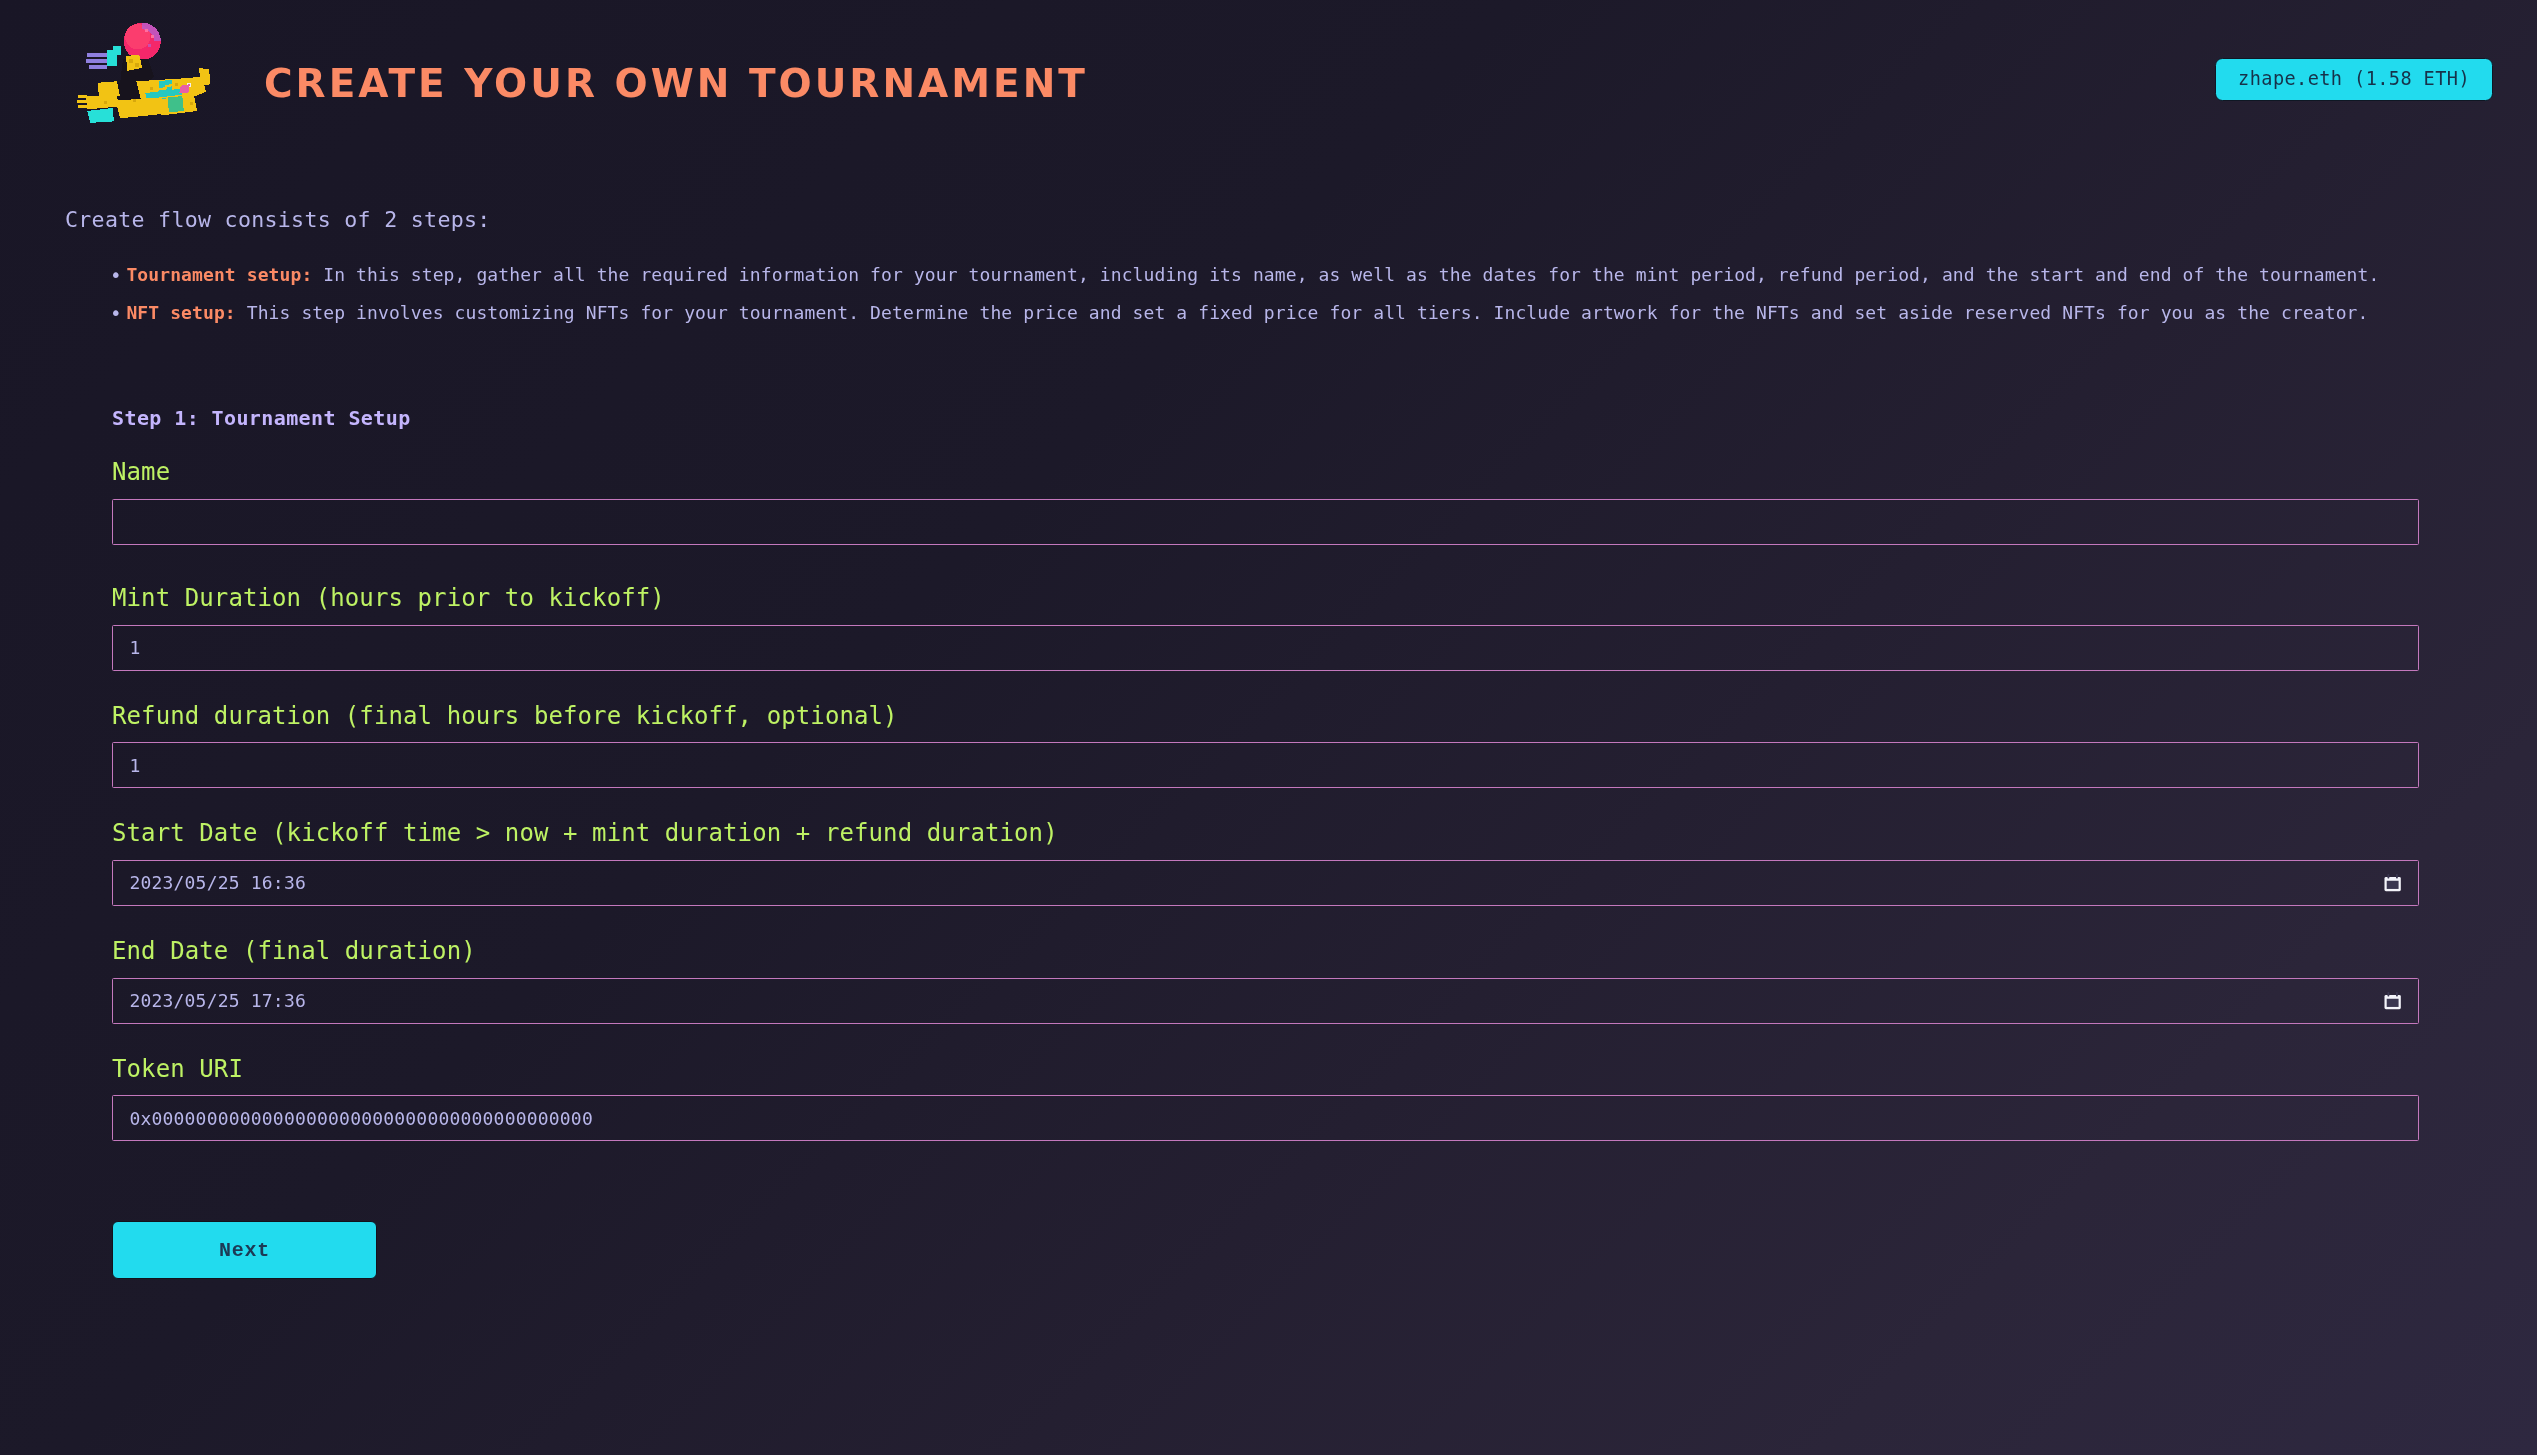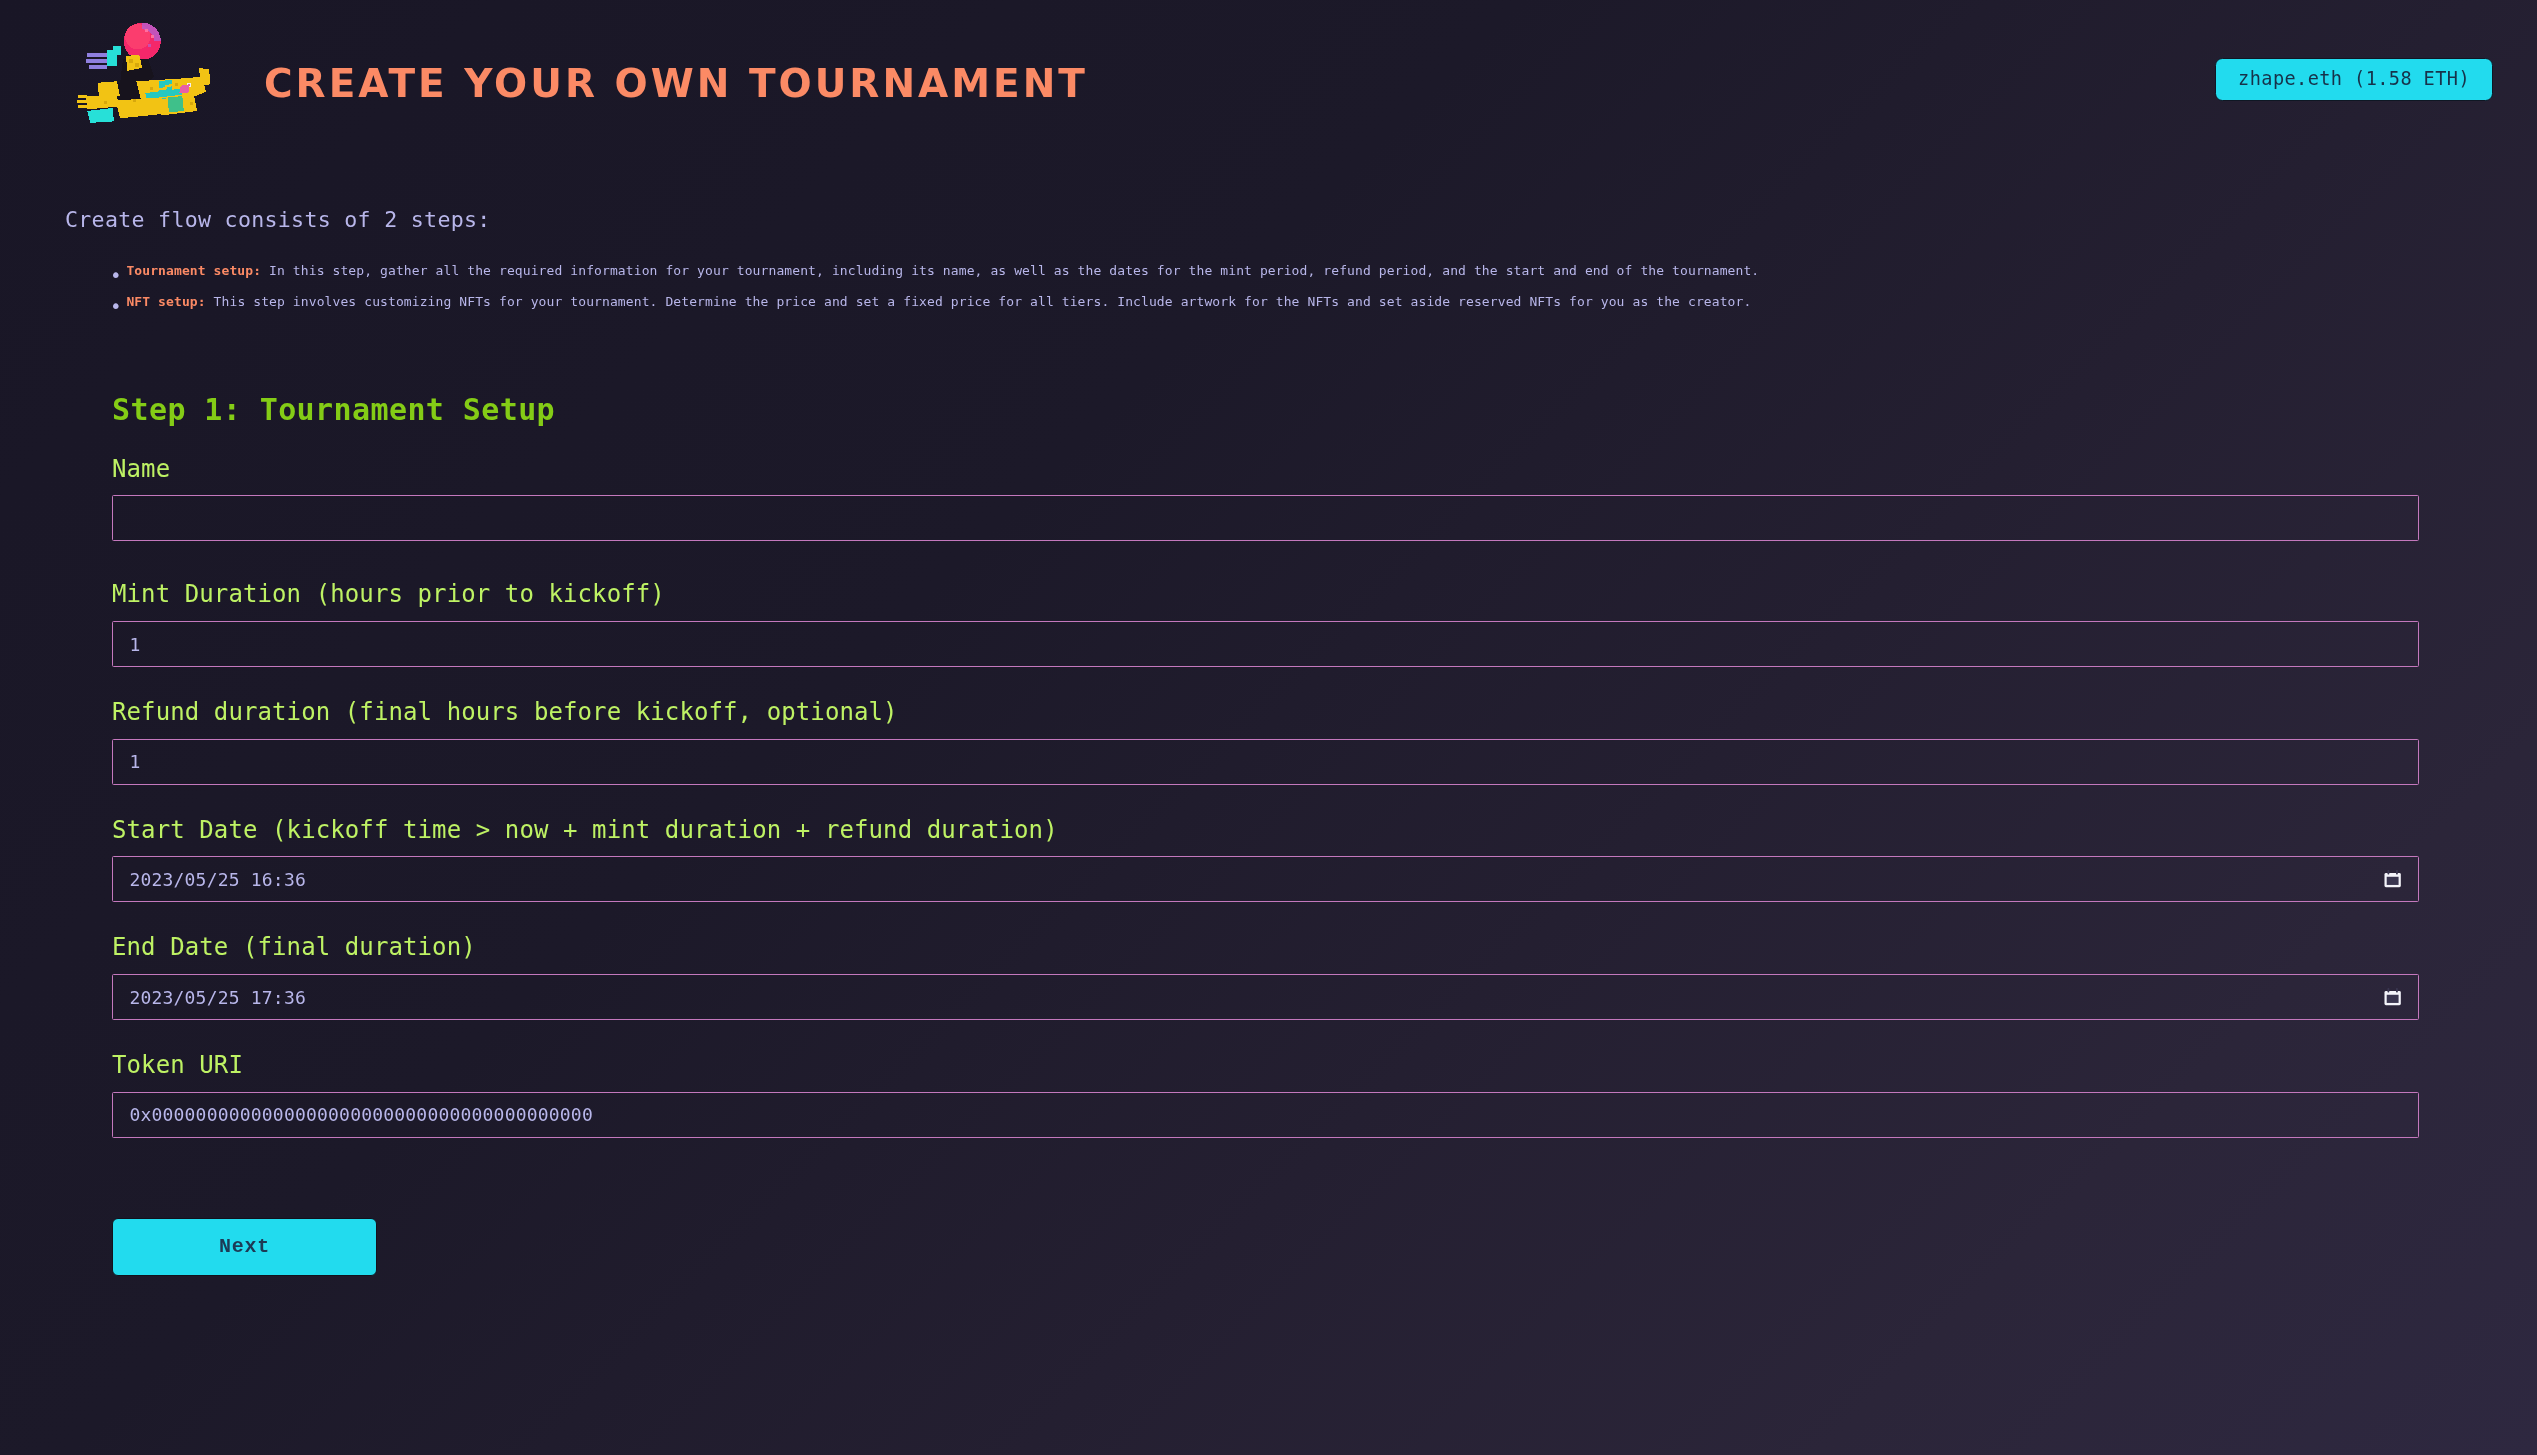--- a/index.html
+++ b/index.html
@@ -83,21 +83,21 @@
   }
 
   .steps-list {
     list-style: none;
     margin-top: 30px;
     margin-left: 110px;
     max-width: 2322px;
   }
   .steps-list li {
     position: relative;
-    font-size: 13px;
+    font-size: 18px;
     line-height: 1.45;
     color: #b8b6ea;
     margin-bottom: 12px;
     letter-spacing: 0.1px;
     padding-left: 16.4px;
   }
   .steps-list li::before {
     content: "\2022";
     position: absolute;
     left: 0;
@@ -106,23 +106,23 @@
     font-size: 19.3px;
   }
   .step-lead {
     color: #fb8a65;
     font-weight: 700;
   }
 
   .step-heading {
     margin-left: 112px;
     margin-top: 80px;
-    color: #84cc16;
+    color: #c4b5fd;
     font-weight: 700;
-    font-size: 30px;
+    font-size: 20px;
     letter-spacing: 0.4px;
   }
 
   
   .form {
     margin-left: 112px;
     margin-top: 28px;
     width: 2307px;
   }
 

